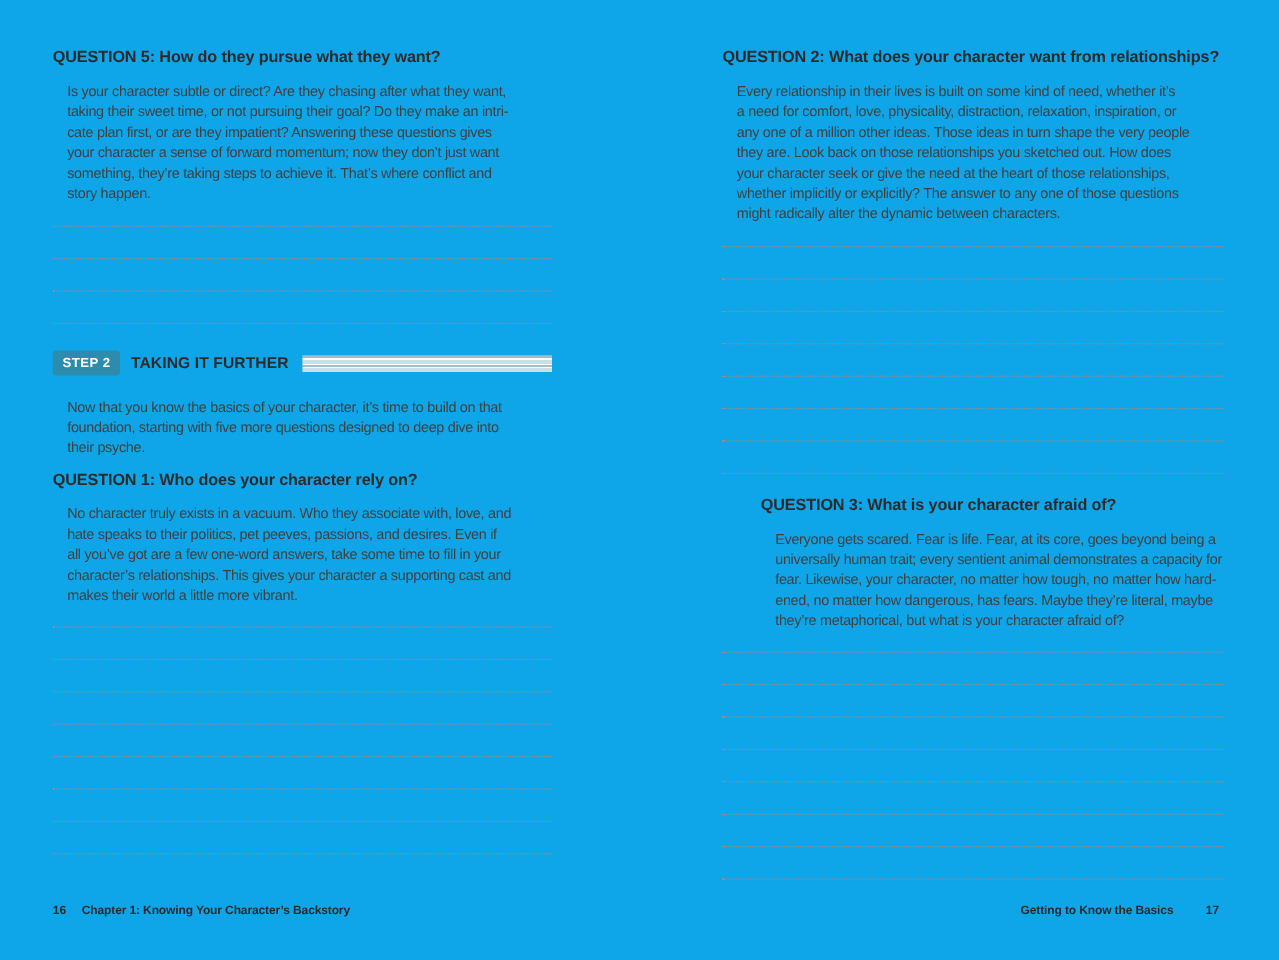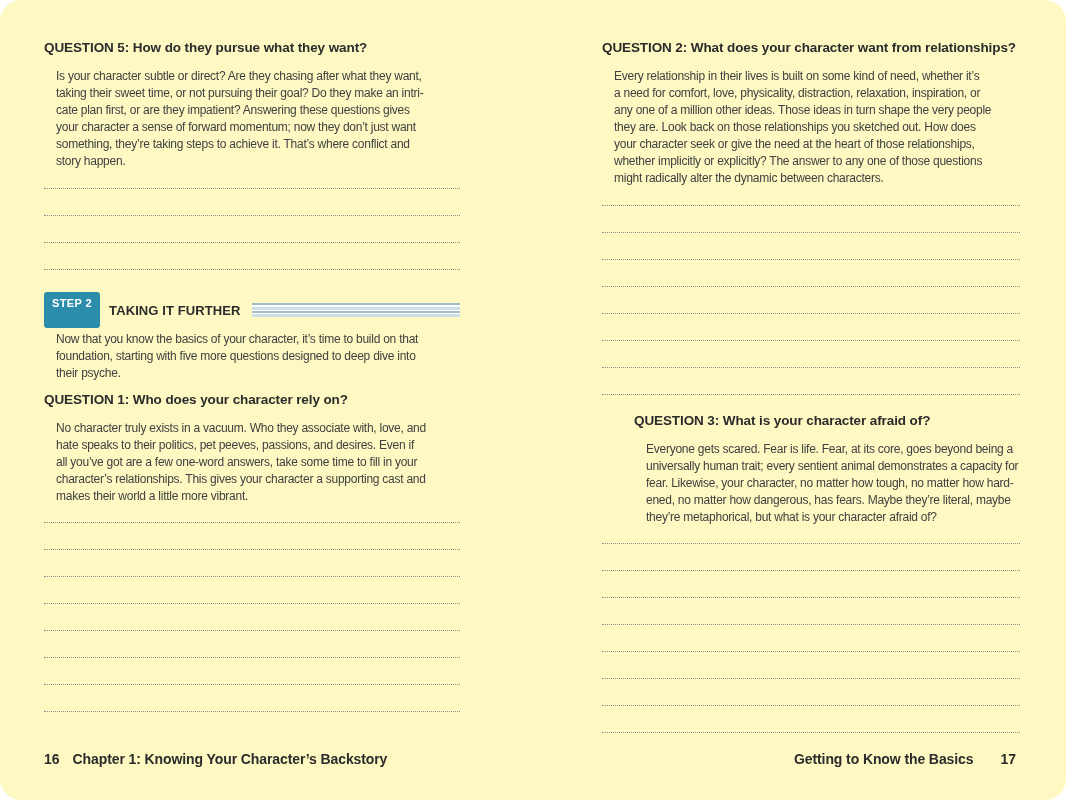--- a/index.html
+++ b/index.html
@@ -4,24 +4,23 @@
 <style>
   html, body {
     margin: 0;
     padding: 0;
     background: #ffffff;
   }
   .spread {
     position: relative;
     width: 1066px;
     height: 800px;
-    background: #fef9c3;
+    background: #0ea5e9;
     font-family: "Liberation Sans", sans-serif;
     overflow: hidden;
-    border-radius: 21px;
   }
   .block { position: absolute; }
 
   .q-title {
     font-size: 13.5px;
     font-weight: bold;
     color: #2b2b2b;
     letter-spacing: -0.1px;
     line-height: 16px;
     margin: 0 0 2px 0;
@@ -47,21 +46,21 @@
     display: flex;
     align-items: center;
     gap: 9px;
   }
   .step-badge {
     background: #2b8cab;
     color: #ffffff;
     font-size: 11px;
     font-weight: bold;
     letter-spacing: 0.4px;
-    padding: 4px 8px 18px 8px;
+    padding: 4px 8px 3px 8px;
     border-radius: 3px;
     line-height: 14px;
     flex: 0 0 auto;
   }
   .step-title {
     font-size: 13px;
     font-weight: bold;
     color: #2b2b2b;
     letter-spacing: 0.1px;
     flex: 0 0 auto;
@@ -76,21 +75,21 @@
       #ffffff 2px, #ffffff 4px,
       #cbdfe9 4px, #cbdfe9 7px,
       #ffffff 7px, #ffffff 8px,
       #a3bdca 8px, #a3bdca 10px,
       #ffffff 10px, #ffffff 11px,
       #cbdfe9 11px, #cbdfe9 14px
     );
   }
 
   .footer {
-    font-size: 14px;
+    font-size: 10px;
     color: #2b2b2b;
     line-height: 13px;
   }
   .footer .page-num { font-weight: bold; }
   .footer-left .page-num { margin-right: 13px; }
   .footer-right { text-align: right; }
   .footer-right .page-num { margin-left: 27px; }
   .footer .footer-label { font-weight: bold; letter-spacing: -0.1px; }
 </style>
 </head>

